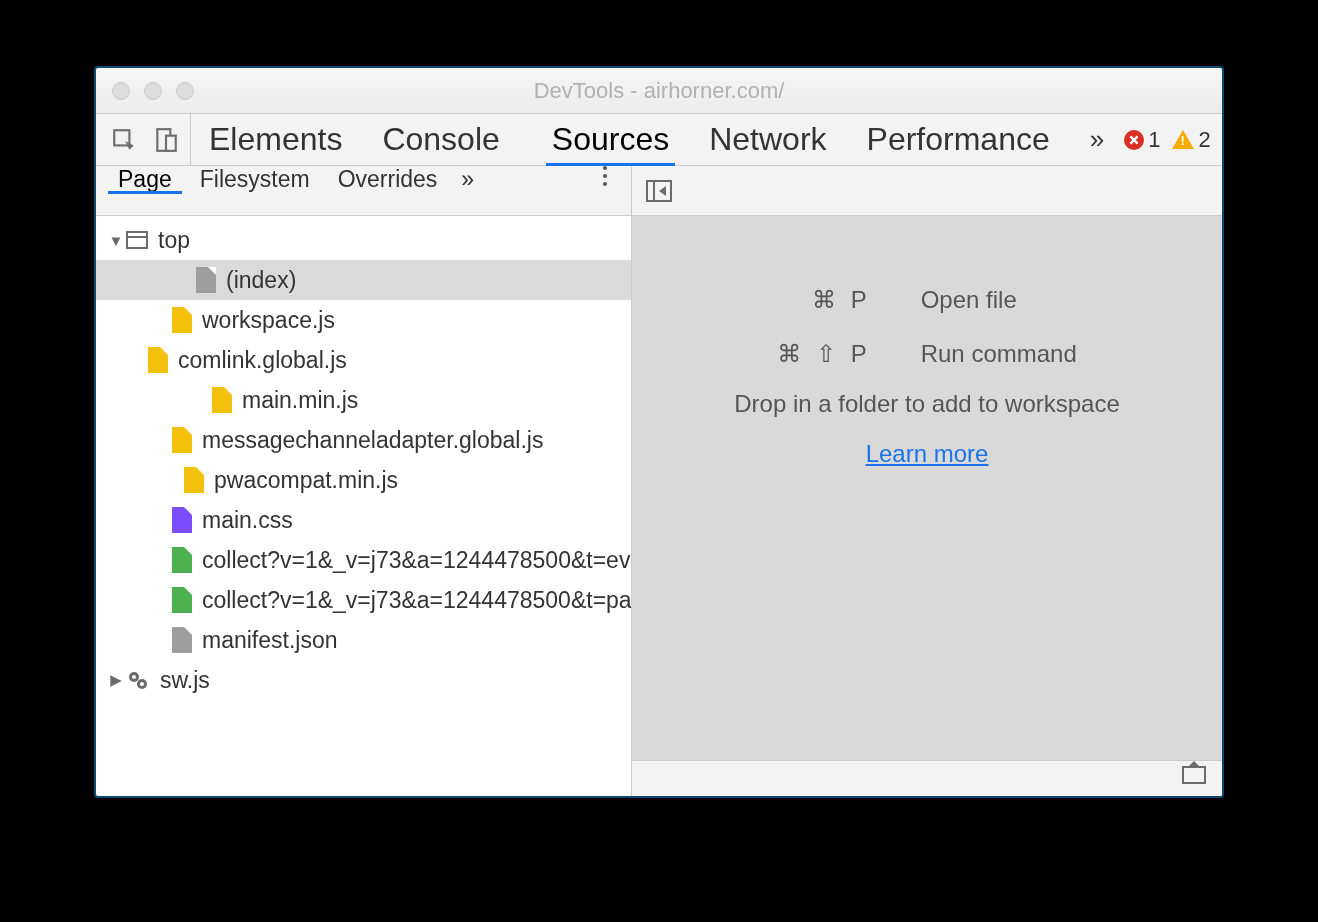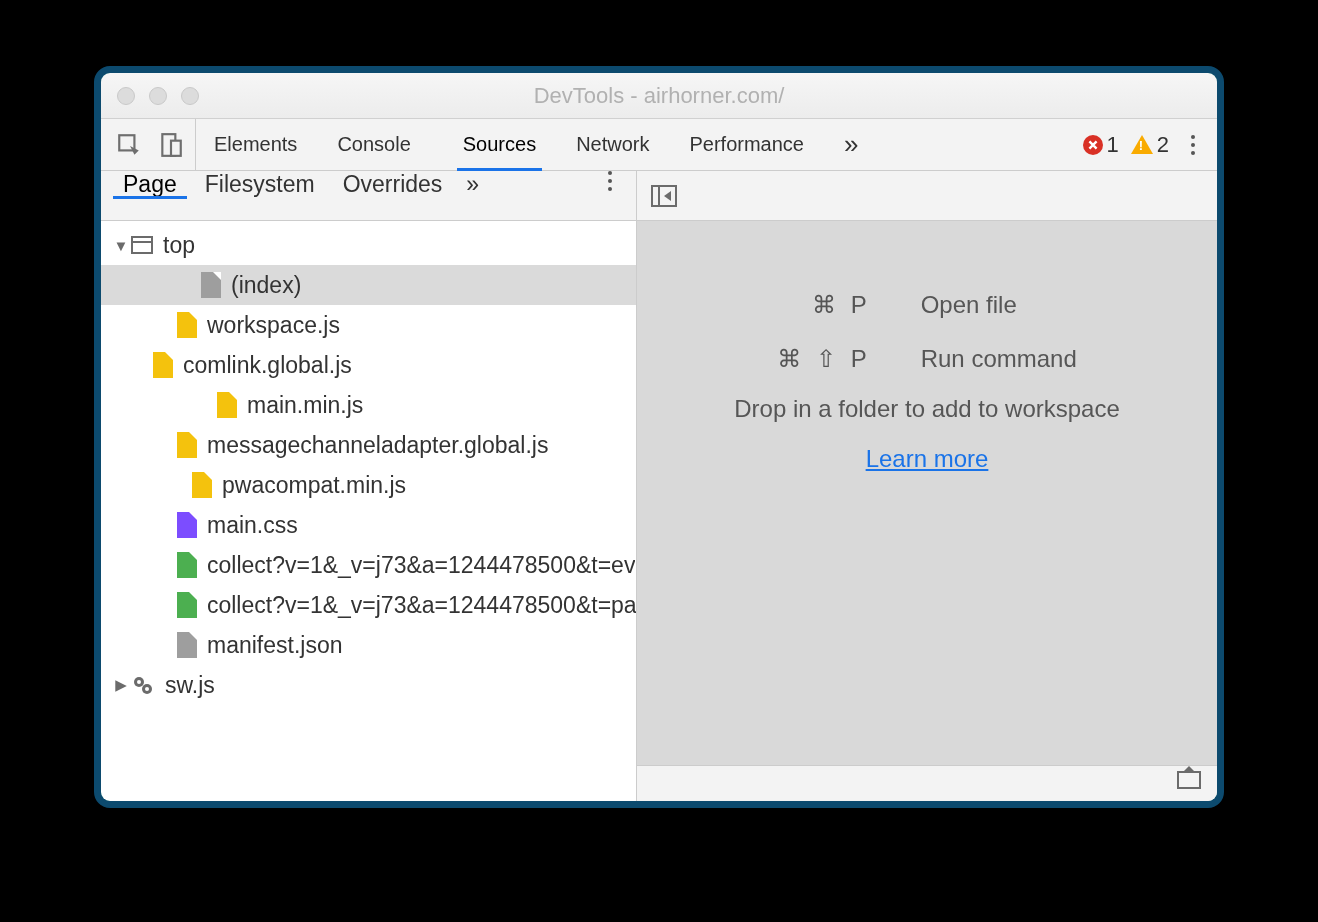--- a/index.html
+++ b/index.html
@@ -10,22 +10,22 @@
     font-size: 23px;
     color: #333;
     display: flex;
     align-items: flex-start;
     justify-content: center;
   }
   .window {
     width: 1130px;
     margin-top: 66px;
     background: #0f766e;
-    border: 7px solid #0c4a6e;
-    border-radius: 16px;
+    border: 2px solid #0c4a6e;
+    border-radius: 4px;
     box-shadow: 0 30px 60px rgba(0,0,0,0.5);
     overflow: hidden;
   }
   
   .titlebar {
     height: 46px;
     background: linear-gradient(#f6f6f6, #ececec);
     border-bottom: 1px solid #d0d0d0;
     display: flex;
     align-items: center;
@@ -74,21 +74,21 @@
     align-items: stretch;
     flex: 1;
     padding-left: 18px;
     gap: 40px;
   }
   .panel-tab {
     display: flex;
     align-items: center;
     color: #333;
     cursor: pointer;
-    font-size: 20px;
+    font-size: 32px;
   }
   .panel-tab.active {
     color: #000;
     position: relative;
     margin-left: 12px;
   }
   .panel-tab.active::after {
     content: "";
     position: absolute;
     left: -6px; right: -6px; bottom: -1px;
@@ -419,21 +419,21 @@
             <div class="tree-row indent-1" style="padding-left: 56px; margin-left: 40px;">
               <span class="arrow"></span>
               <span class="file-ico ico-yellow"></span>
               <span class="tree-label">main.min.js</span>
             </div>
             <div class="tree-row indent-1" style="padding-left: 56px;">
               <span class="arrow"></span>
               <span class="file-ico ico-yellow"></span>
               <span class="tree-label">messagechanneladapter.global.js</span>
             </div>
-            <div class="tree-row indent-1" style="padding-left: 71px;">
+            <div class="tree-row indent-1" style="padding-left: 56px; margin-left: 12px;">
               <span class="arrow"></span>
               <span class="file-ico ico-yellow"></span>
               <span class="tree-label">pwacompat.min.js</span>
             </div>
             <div class="tree-row indent-1" style="padding-left: 56px; align-items: center;">
               <span class="arrow"></span>
               <span class="file-ico ico-purple"></span>
               <span class="tree-label">main.css</span>
             </div>
             <div class="tree-row indent-1" style="padding-left: 56px;">

